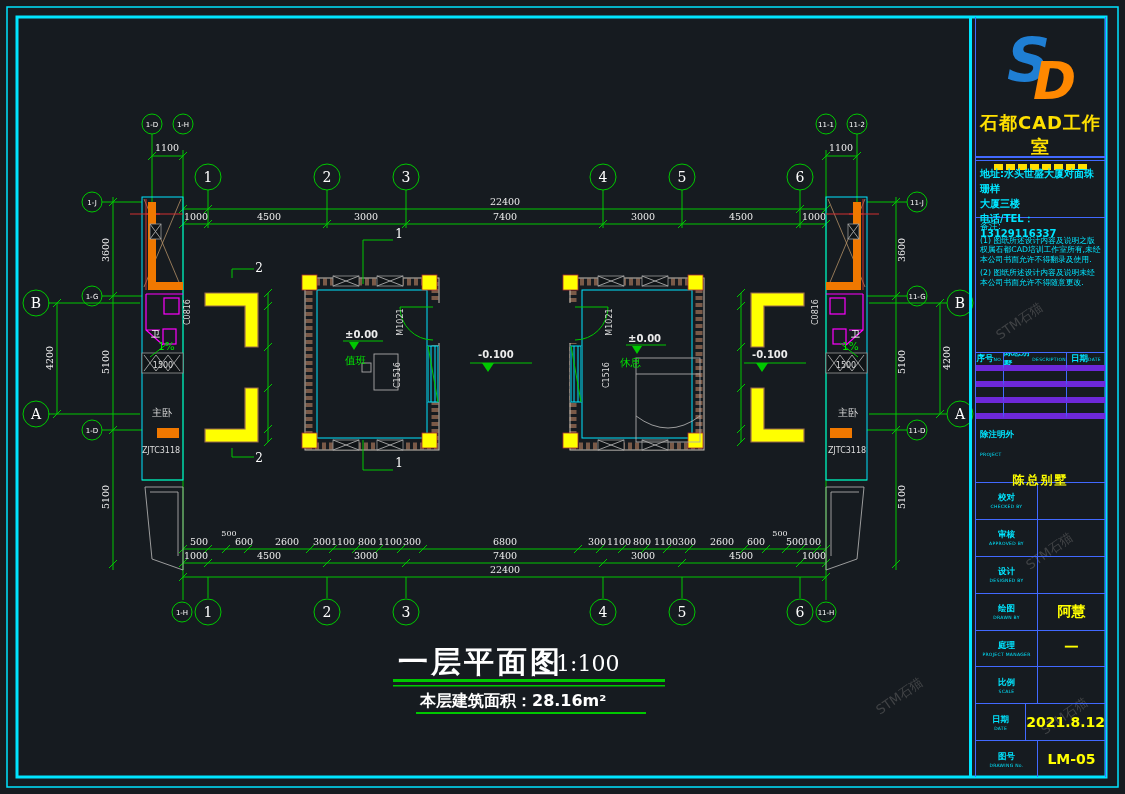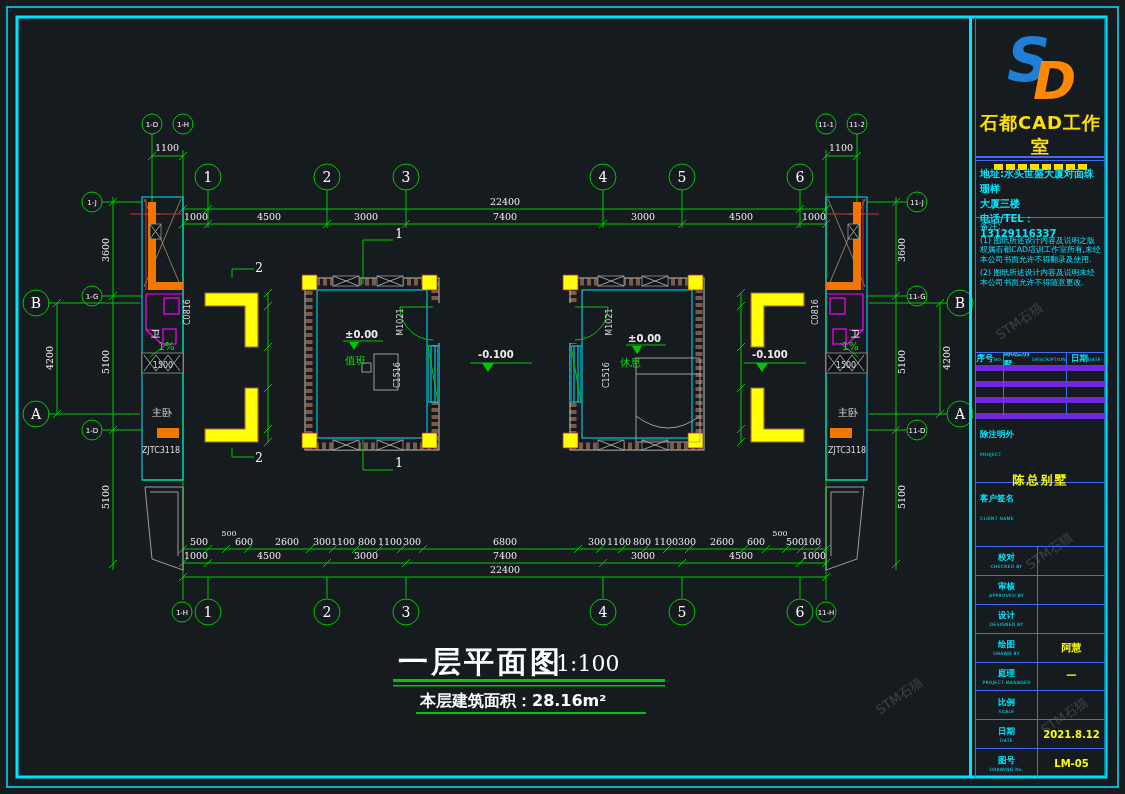--- a/index.html
+++ b/index.html
@@ -53,21 +53,21 @@
   .en{font-size:4.5px;letter-spacing:.3px}
   .fsec{box-sizing:border-box;padding:3px 4px;position:relative}
   .proj{height:64px}.dtl{height:64px}.cli{height:64px}
   .val{color:#ffff00;font-size:12px;font-weight:bold;text-align:center;margin-top:12px;letter-spacing:2px}
   .btable{flex:1;display:flex;flex-direction:column}
   .brow{flex:1;display:flex;border-bottom:1px solid #4169ff;box-sizing:border-box}
   .brow:last-child{border-bottom:none}
   .bl{width:62px;border-right:1px solid #4169ff;box-sizing:border-box;display:flex;flex-direction:column;
       align-items:center;justify-content:center}
   .bv{flex:1;display:flex;align-items:center;justify-content:center;color:#ffff00;
-      font-size:10px;font-weight:bold}
+      font-size:14px;font-weight:bold}
 </style>
 </head>
 <body>
 
 <div id="page">
 <svg width="1125" height="794" viewBox="0 0 1125 794">
 
   <rect class="fthin" x="7" y="7" width="1111" height="780"></rect>
   <rect class="fthick" x="17" y="17" width="1089" height="760"></rect>
 
@@ -398,24 +398,20 @@
           <div></div>
     <div></div>
           <div></div>
           <div></div>
   </div>
   <div class="fsec proj sec-b">
     <span class="cn">除注明外</span><br>
     <span class="en">PROJECT</span>
     <div class="val">陈总别墅</div>
   </div>
-  <div class="fsec cli sec-b">
-    <span class="cn">客户签名</span><br>
-    <span class="en">CLIENT NAME</span>
-  </div>
   <div class="btable">
     <div class="brow">
             <div class="bl">
               <span class="cn">校对</span>
               <span class="en">CHECKED BY</span>
             </div>
             <div class="bv"></div>
           </div>
     <div class="brow">
             <div class="bl">

